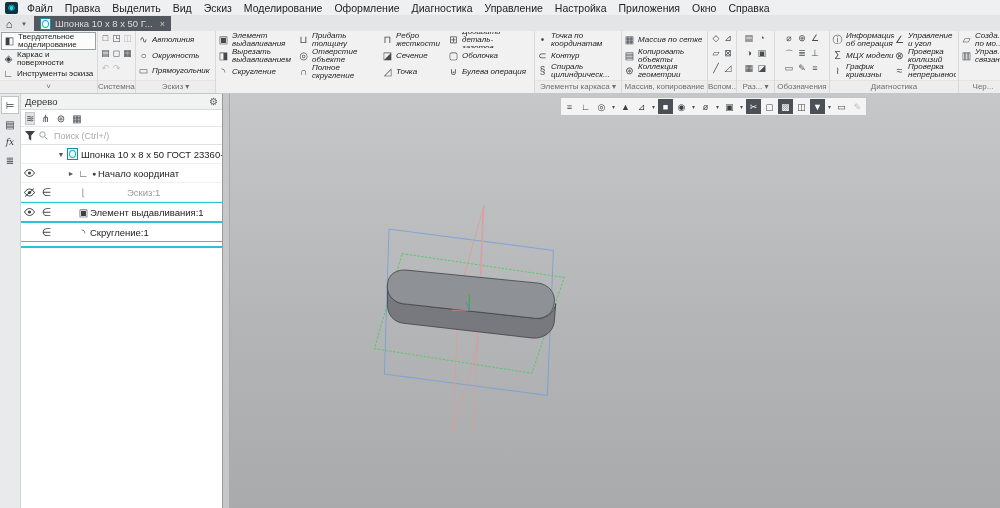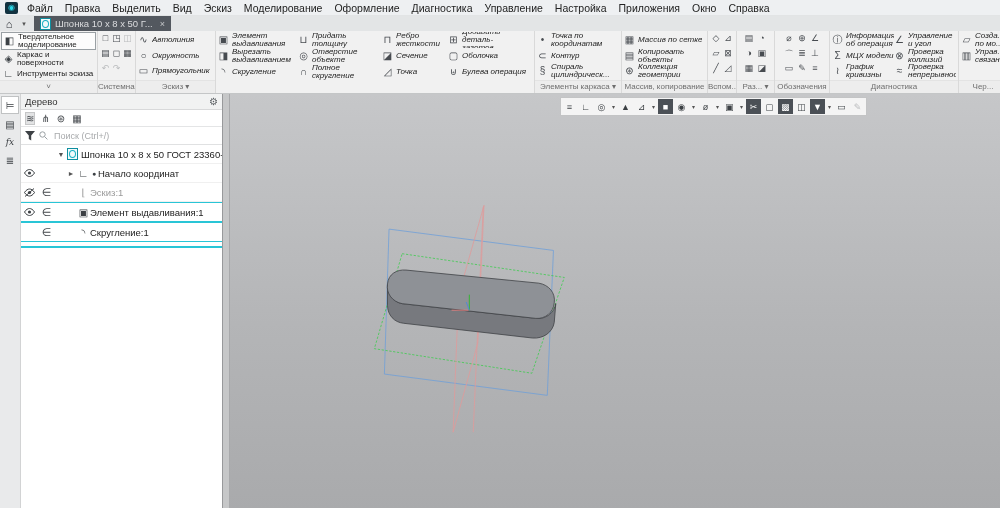--- a/index.html
+++ b/index.html
@@ -68,21 +68,21 @@
   .tpsearch{height:17px;display:flex;align-items:center;border-bottom:1px solid #e0e1e2;flex:none;gap:4px;padding-left:4px;}
   .tpsearch input{flex:1;border:0;outline:0;font-size:9px;height:13px;color:#555;font-family:"Liberation Sans",sans-serif;}
   .tpsearch input::placeholder{color:#a8aaac;}
   .trow{height:18px;display:flex;align-items:center;flex:none;border-bottom:1px solid #f0f0f0;}
   .gut{width:17px;flex:none;display:flex;align-items:center;justify-content:center;color:#3c4044;}
   .inm{font-size:11px;color:#44484c;}
   .tcaret{width:12px;font-size:7px;color:#555;text-align:center;flex:none;}
   .ticon{width:13px;text-align:center;font-size:10px;color:#3c4044;flex:none;}
   .tlabel{white-space:nowrap;overflow:hidden;}
   .trow.sel{border-top:1px solid #29c5d6;border-bottom:1px solid #29c5d6;}
-  .grayed{color:#9a9a9a;}
+  .grayed{color:#9a9a9a;margin-left:37px;}
   .cyanbar{height:2px;background:#29c5d6;margin-top:4px;flex:none;}
   .panelgap{width:6px;background:#c6c7c8;border-right:1px solid #a8a9ab;flex:none;}
 
   .viewport{flex:1;position:relative;background:linear-gradient(180deg,#c6c7c9 0%,#b4b5b7 55%,#a9aaac 100%);overflow:hidden;}
   .vtoolbar{position:absolute;left:330px;top:3px;height:17px;background:#f4f4f4;border:1px solid #c3c4c5;display:flex;align-items:center;padding:0 1px;gap:1px;z-index:3;}
   .vt{min-width:15px;height:15px;display:flex;align-items:center;justify-content:center;font-size:9px;color:#3c4044;}
   .vt.active{background:#4b5056;color:#fff;}
   .vdd{font-size:6px;color:#555;width:7px;text-align:center;}
   .model{position:absolute;left:0;top:0;}
 </style>

